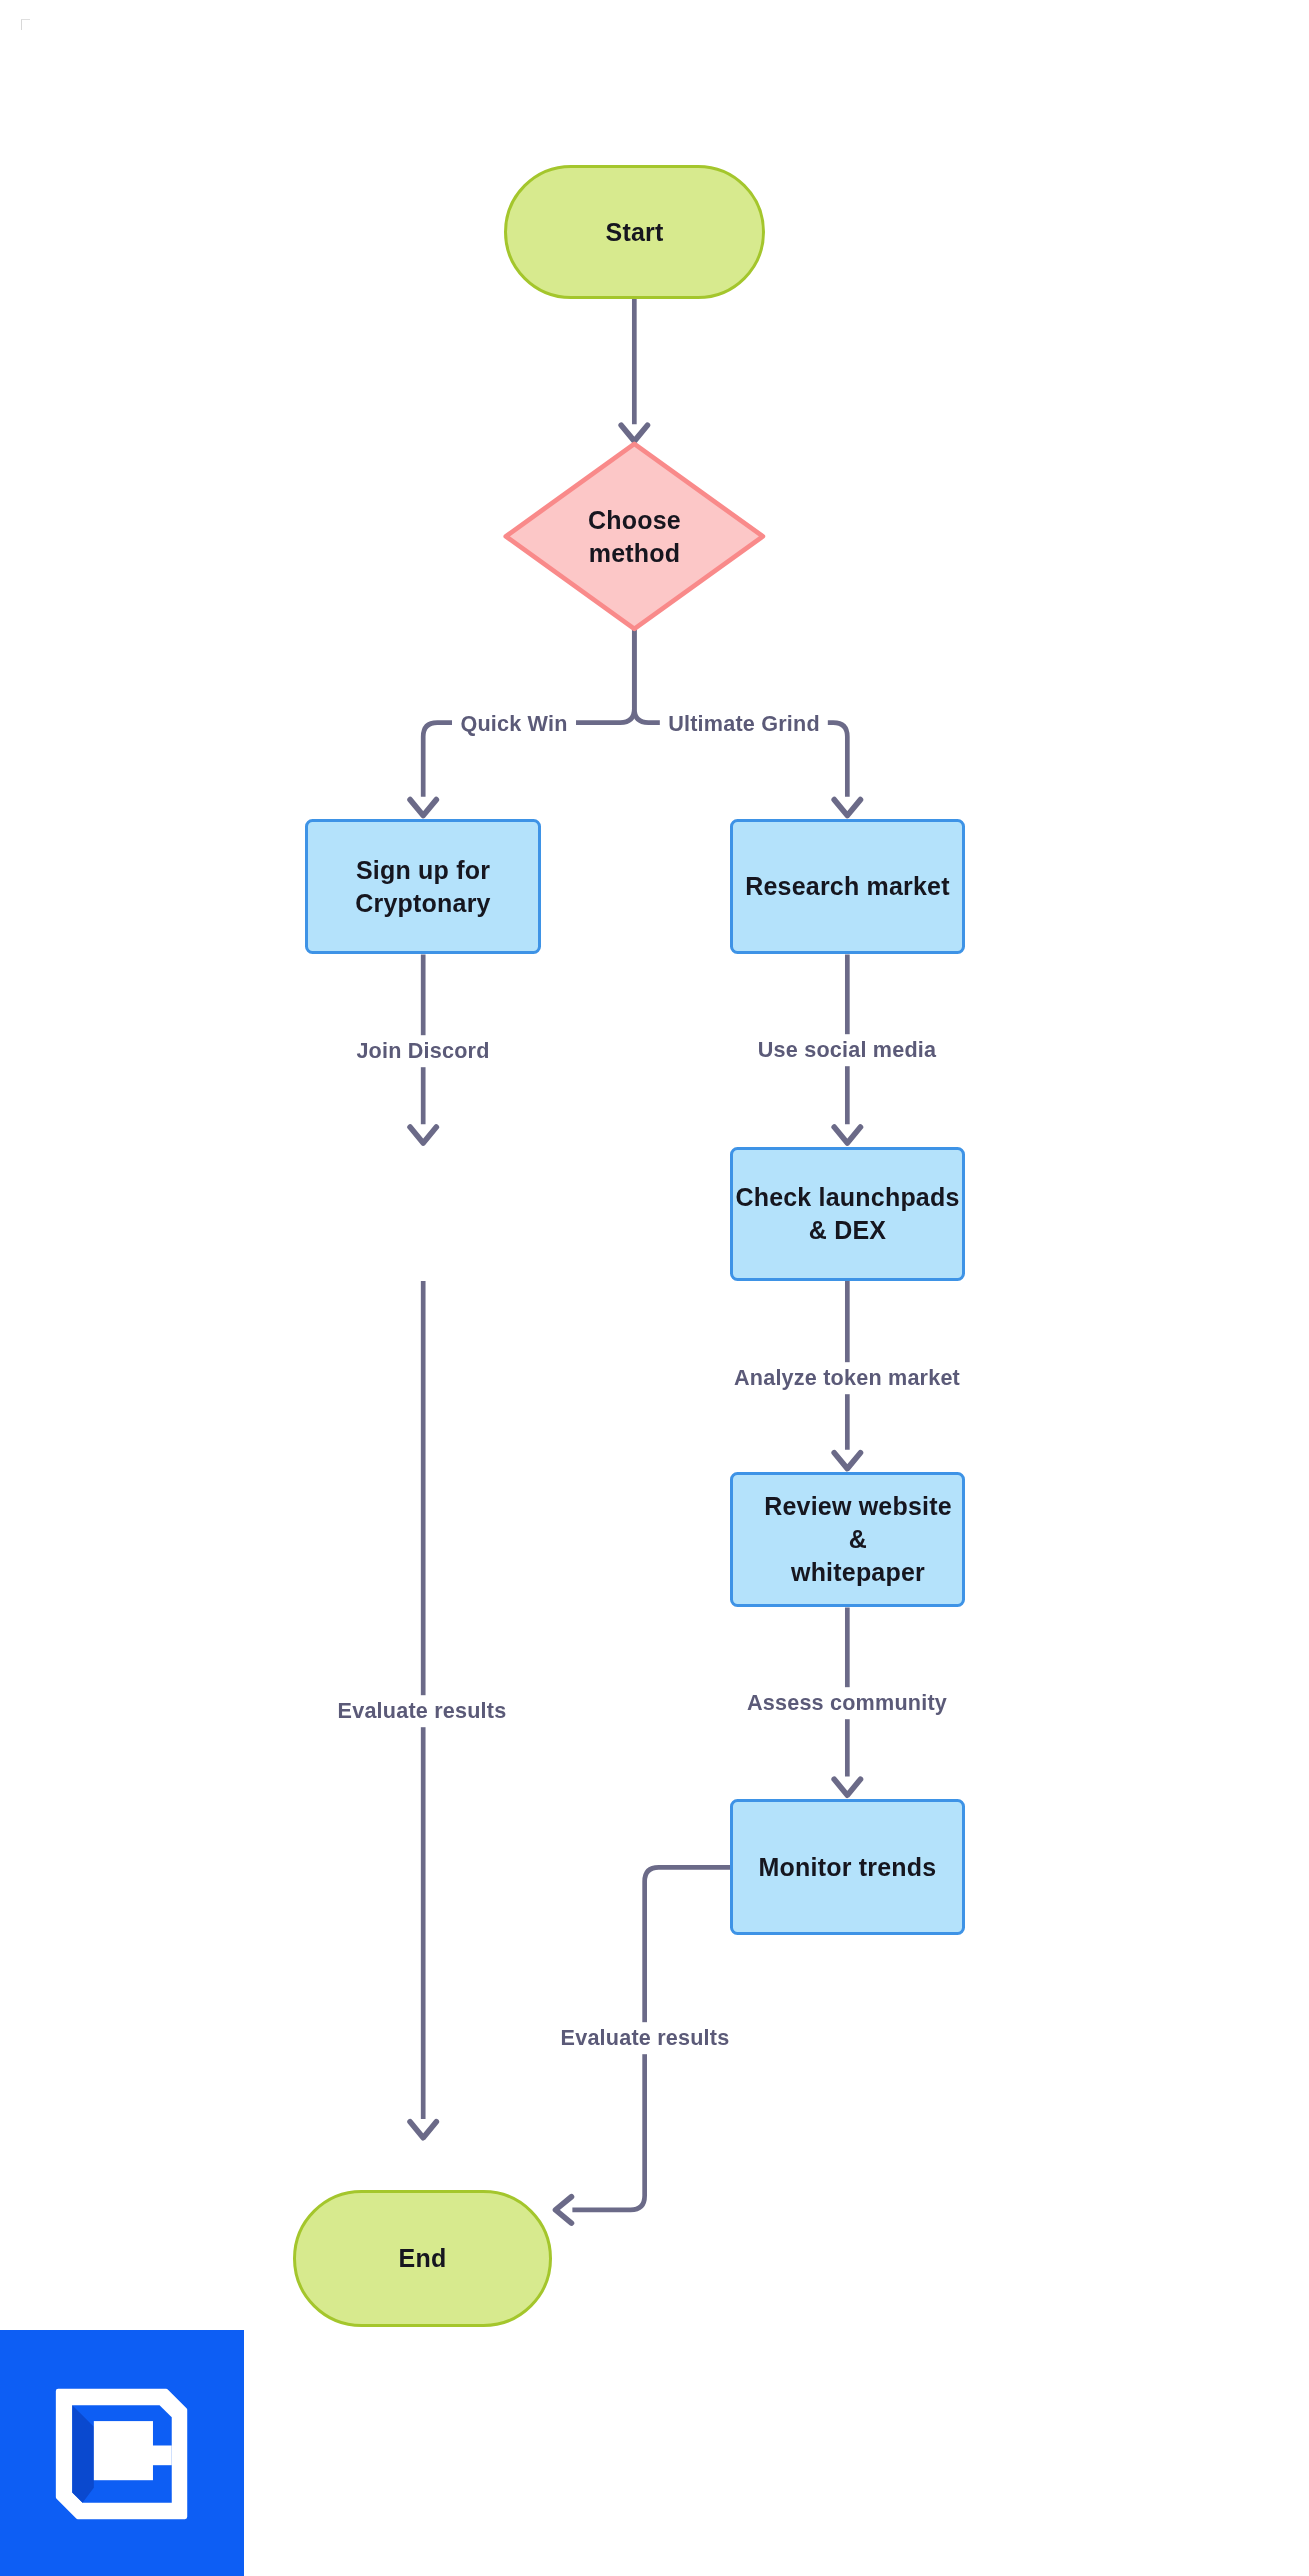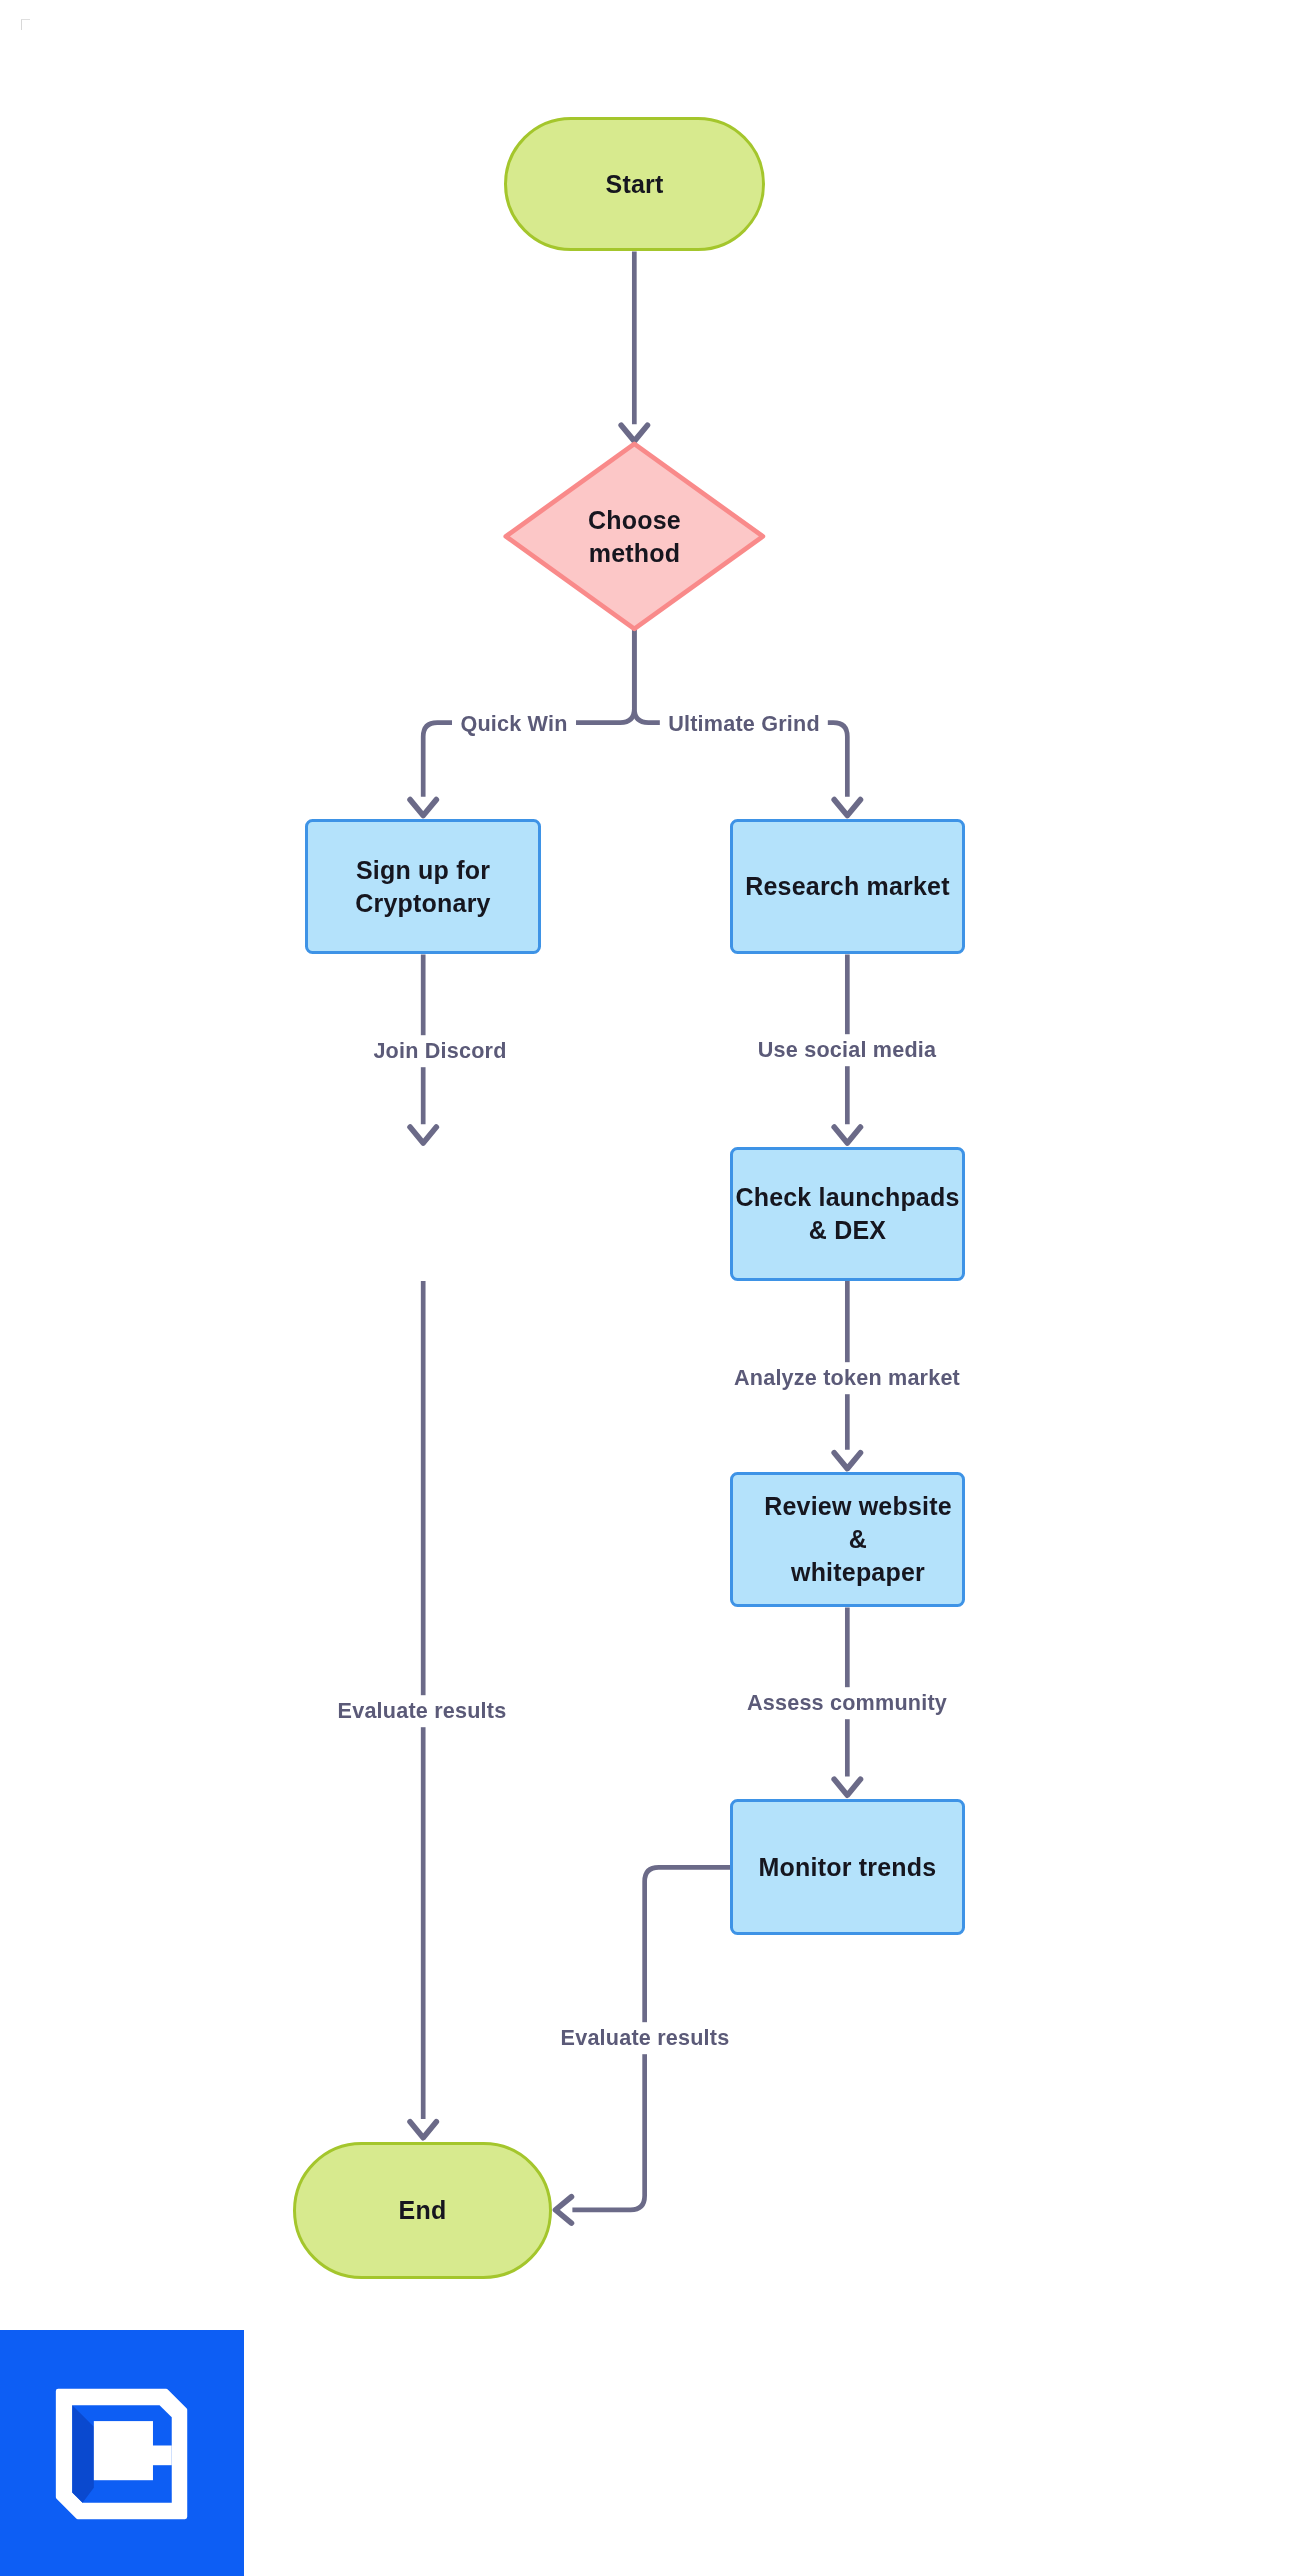--- a/index.html
+++ b/index.html
@@ -25,40 +25,40 @@
   #edges{position:absolute;left:0;top:0;width:1309px;height:2576px;}
   .edge{fill:none;stroke:var(--edge);stroke-width:5px;}
   .arrowhead{fill:none;stroke:var(--edge);stroke-width:6px;stroke-linecap:round;stroke-linejoin:round;}
   .diamond{fill:var(--decision-fill);stroke:var(--decision-border);stroke-width:5px;stroke-linejoin:round;}
   .node{
     position:absolute;display:flex;align-items:center;justify-content:center;
     text-align:center;white-space:pre-line;box-sizing:border-box;
     font-weight:700;font-size:25px;line-height:33px;color:var(--node-text);
     letter-spacing:0.2px;
   }
-  .terminal{background:var(--terminal-fill);border:3.8px solid var(--terminal-border);}
+  .terminal{background:var(--terminal-fill);border:3.8px solid var(--terminal-border);margin-top:48px;}
   .process{background:var(--process-fill);border:3.8px solid var(--process-border);border-radius:7.5px;}
   .decision-label{background:transparent;border:none;}
   #node-start{left:504px;top:117px;width:261px;height:134px;border-radius:68px;}
   #node-end{left:293px;top:2142px;width:259px;height:137px;border-radius:69px;}
   #node-choose{left:504px;top:444px;width:261px;height:185px;}
   #node-sign-up{left:305px;top:819px;width:236px;height:135px;}
   #node-check-mentions{left:305px;top:1147px;width:236px;height:134px;}
   #node-research{left:730px;top:819px;width:235px;height:135px;}
   #node-launchpads{left:730px;top:1147px;width:235px;height:134px;}
   #node-review{left:730px;top:1472px;width:235px;height:135px;padding-left:21px;}
   #node-monitor{left:730px;top:1799px;width:235px;height:136px;}
   .edge-label{
     position:absolute;transform:translate(-50%,-50%);
     background:var(--background);padding:2.8px 8.4px;white-space:nowrap;
     font-size:21.6px;font-weight:600;color:var(--edge-label-text);letter-spacing:0.2px;
   }
   #lbl-quick-win{left:514px;top:724px;}
   #lbl-ultimate-grind{left:744px;top:724px;}
-  #lbl-join-discord{left:440px;top:1051px;}
+  #lbl-join-discord{left:423px;top:1051px;}
   #lbl-use-social{left:847px;top:1050px;}
   #lbl-analyze{left:847px;top:1378px;}
   #lbl-assess{left:847px;top:1703px;}
   #lbl-eval-left{left:422px;top:1711px;}
   #lbl-eval-right{left:645px;top:2038px;}
   #logo{
     position:absolute;left:0;top:2330px;width:244px;height:246px;
     background:var(--logo-bg);
   }
   #stray-mark{

